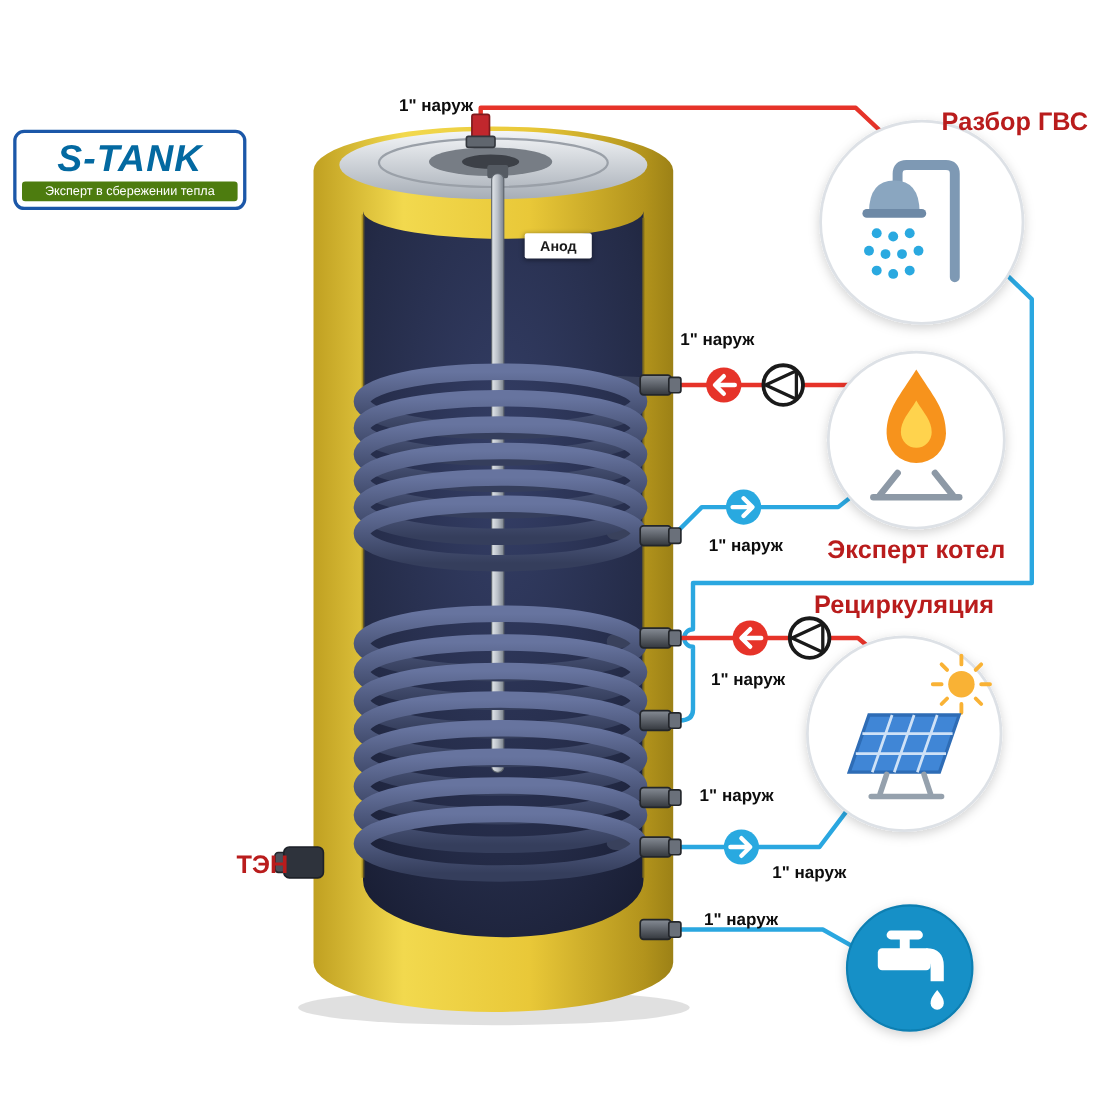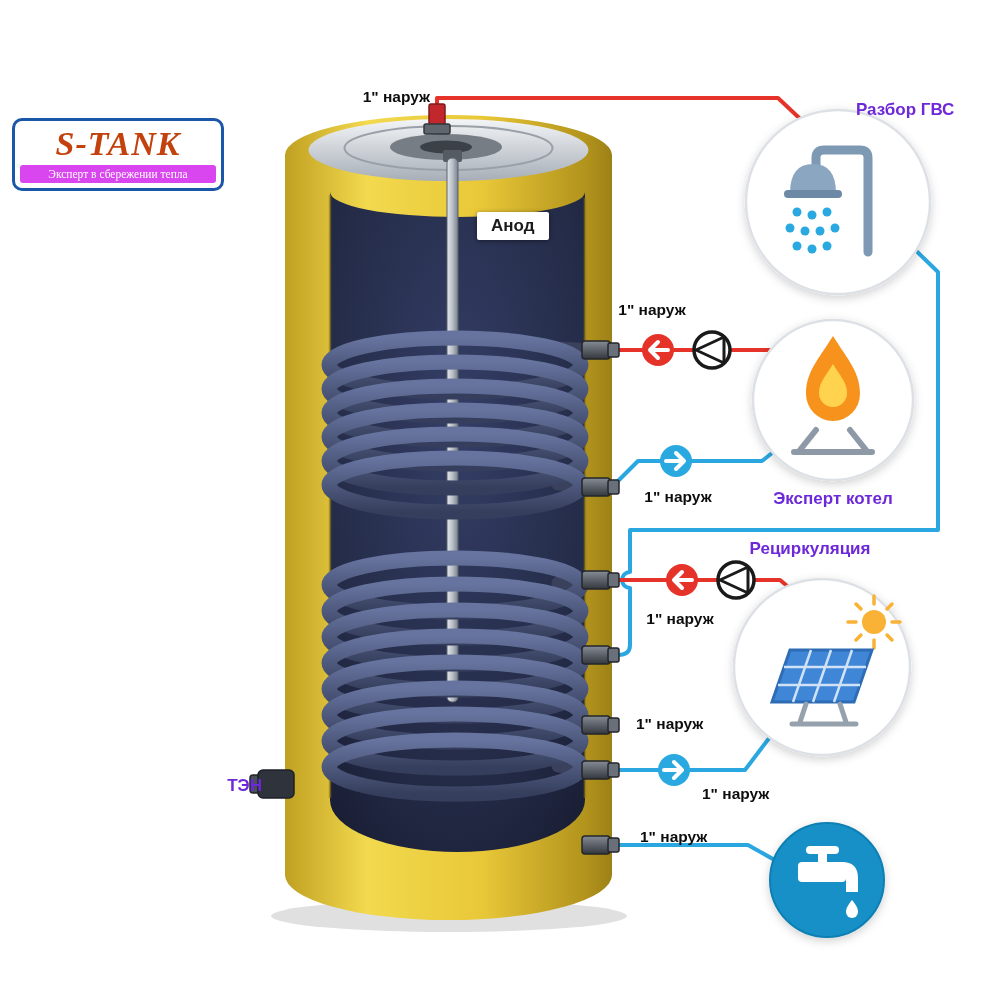--- a/index.html
+++ b/index.html
@@ -1,29 +1,29 @@
 <!DOCTYPE html>
 <html><head>
 <meta charset="utf-8">
 <style>
   html,body{margin:0;padding:0;background:#fff;}
   .canvas{position:relative;width:1000px;height:1000px;background:#fff;
           font-family:"Liberation Sans",sans-serif;overflow:hidden;}
   svg.scene{position:absolute;left:0;top:0;z-index:1;}
   .lbl{position:absolute;z-index:3;font-weight:700;font-size:15.5px;color:#0d0d0d;white-space:nowrap;}
-  .node-lbl{position:absolute;z-index:3;font-weight:700;font-size:17px;color:#6d28d9;line-height:22px;}
+  .node-lbl{position:absolute;z-index:3;font-weight:700;font-size:23px;color:#b91c1c;line-height:22px;}
   .t-right{text-align:right;} .t-center{text-align:center;}
   .anode-box{position:absolute;z-index:3;background:#fff;padding:4px 14px;font-weight:700;
-             font-size:17px;color:#1a1a1a;box-shadow:0 1px 5px rgba(0,0,0,.45);border-radius:2px;}
+             font-size:13px;color:#1a1a1a;box-shadow:0 1px 5px rgba(0,0,0,.45);border-radius:2px;}
   .logo{position:absolute;left:12px;top:118px;width:212px;z-index:3;border:3px solid #1b57a8;
         border-radius:10px;background:#fff;box-sizing:border-box;padding:4px 5px 5px 5px;}
   .logo-brand{font-weight:700;font-style:italic;font-size:34px;letter-spacing:1px;
-              color:#c2410c;text-align:center;line-height:38px;font-family:Liberation Serif, serif;}
-  .logo-tag{background:#d946ef;color:#fff;font-size:11.5px;text-align:center;
-            padding:3px 0;border-radius:3px;margin-top:2px;font-family:Liberation Serif, serif;}
+              color:#0369a1;text-align:center;line-height:38px;}
+  .logo-tag{background:#4d7c0f;color:#fff;font-size:11.5px;text-align:center;
+            padding:3px 0;border-radius:3px;margin-top:2px;}
 </style>
 </head>
 <body>
 
 <div class="canvas">
 
 <svg class="scene" width="1000" height="1000" viewBox="0 0 1000 1000">
   <defs>
     <linearGradient id="yellowGrad" x1="0" y1="0" x2="1" y2="0">
       <stop offset="0" stop-color="#c0a021"></stop>

